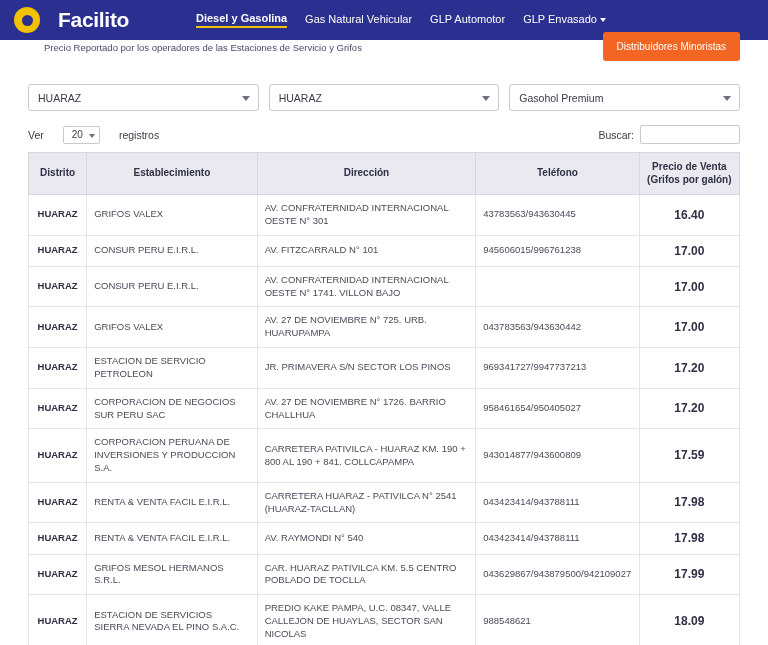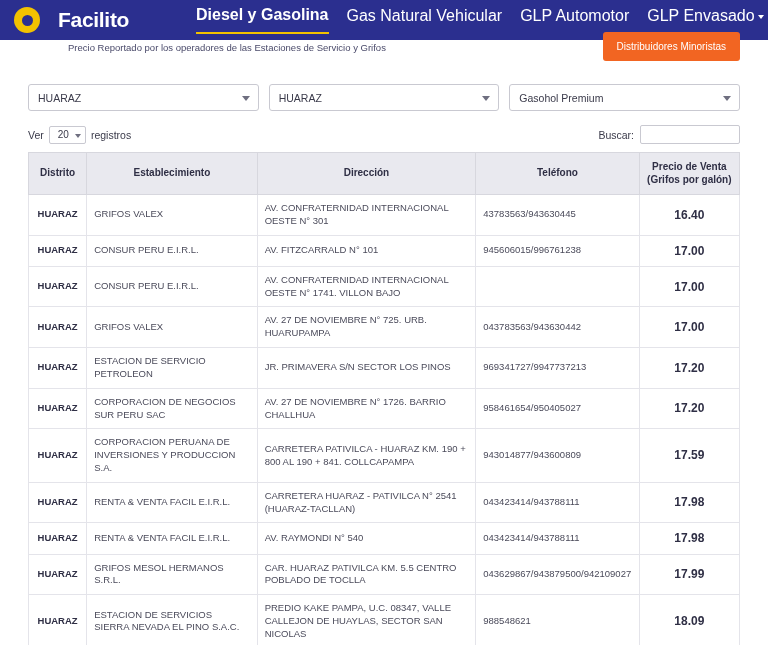--- a/index.html
+++ b/index.html
@@ -47,23 +47,23 @@
   }
   .nav {
     display: flex;
     align-items: center;
     gap: 18px;
     margin-left: 32px;
     flex: 1;
   }
   .nav-item {
     color: #ffffff;
-    font-size: 16px;
+    font-size: 11px;
     white-space: nowrap;
-    padding-bottom: 8px;
+    padding-bottom: 2px;
   }
   .nav-item.active {
     color: #ffffff;
     font-weight: bold;
     border-bottom: 2px solid #f2c200;
   }
   .caret {
     display: inline-block;
     width: 0; height: 0;
     border-left: 3px solid transparent;
@@ -93,21 +93,20 @@
     width: 8px; height: 8px;
     border-radius: 50%;
     background: #ffffff;
   }
 
   
   .subbanner {
     position: relative;
     height: 32px;
     background: #ffffff;
-    margin-left: 24px;
   }
   .subbanner-text {
     position: absolute;
     left: 44px;
     top: 2px;
     font-size: 9.5px;
     color: #4a4a6a;
   }
   .subbanner-btn {
     position: absolute;
@@ -153,21 +152,21 @@
 
   
   .controls {
     display: flex;
     align-items: center;
     justify-content: space-between;
     padding: 14px 28px 8px 28px;
     font-size: 10.5px;
     color: #3a3a4a;
   }
-  .len-wrap { display: flex; align-items: center; gap: 5px; }
+  .len-wrap { display: flex; align-items: center; gap: 19px; }
   .len-select {
     position: relative;
     border: 1px solid #c9c9d1;
     border-radius: 2px;
     height: 18px;
     padding: 0 16px 0 8px;
     display: inline-flex;
     align-items: center;
     font-size: 10px;
     background: #fff;

